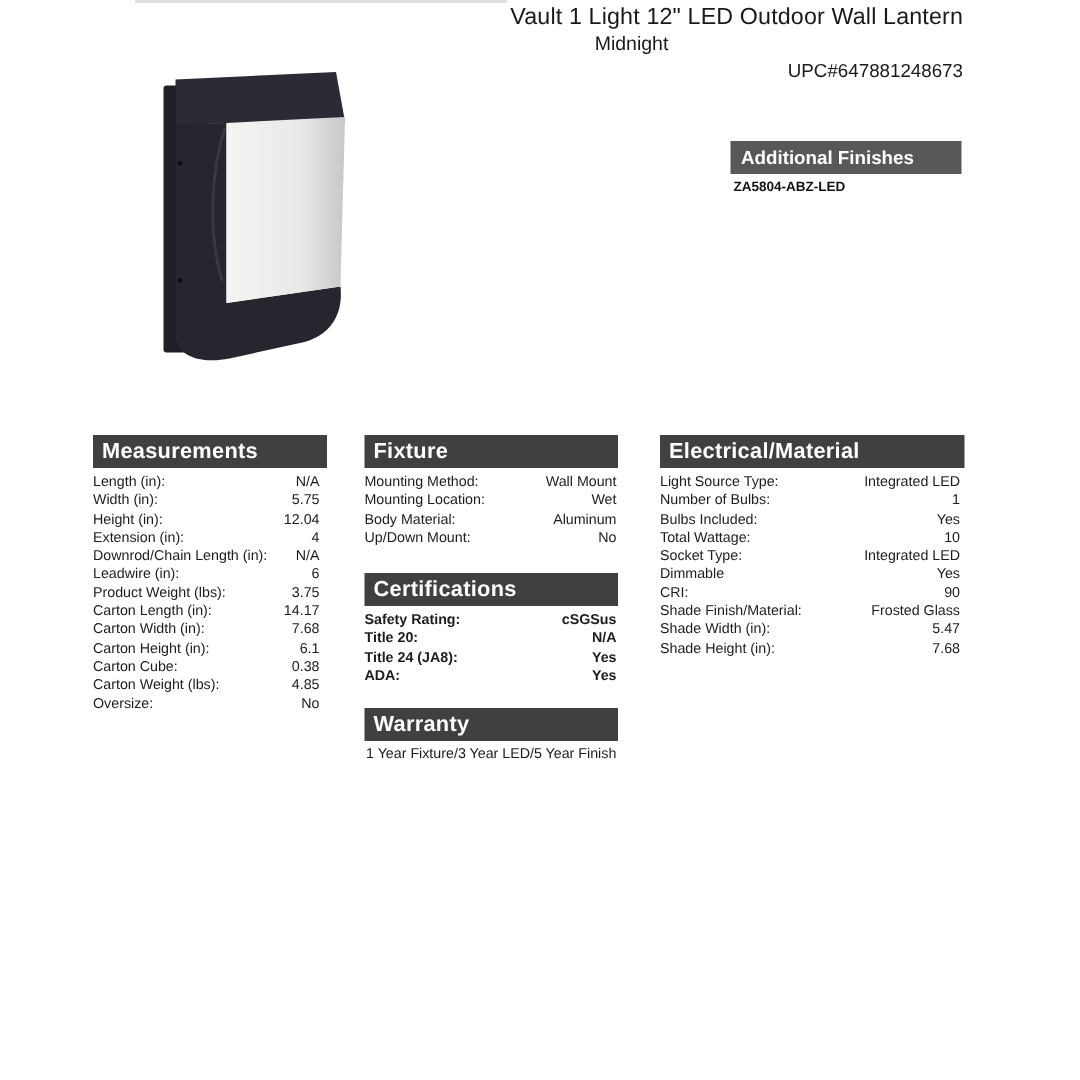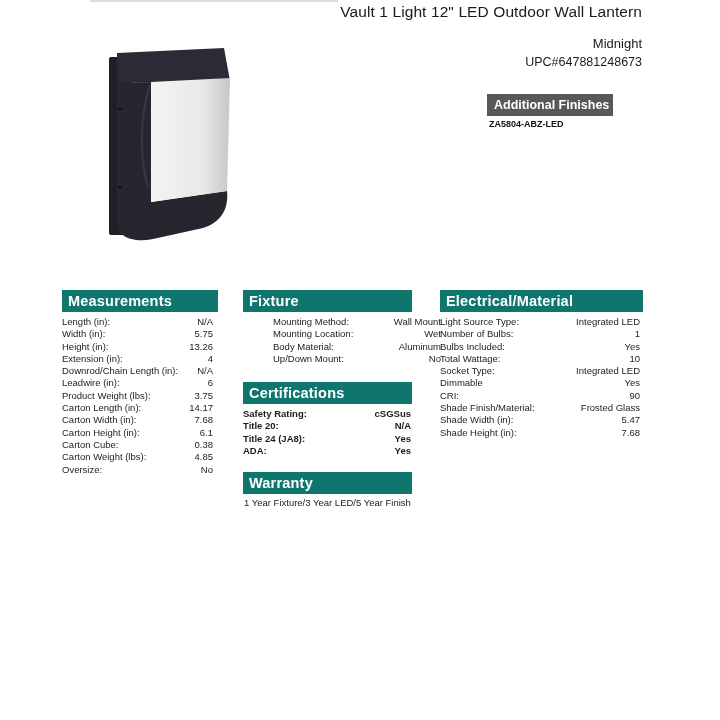--- a/index.html
+++ b/index.html
@@ -2,45 +2,45 @@
 <html><head>
 <meta charset="utf-8">
 <style>
   html,body { margin:0; padding:0; background:#ffffff; font-family:"Liberation Sans", sans-serif; }
   .page { position:relative; width:720px; height:720px; background:#ffffff; overflow:hidden; }
 
   .logo-remnant { position:absolute; left:90px; top:0; width:248px; height:2px; background:#dedede; }
 
   .titleblock { position:absolute; left:200px; top:0; width:442px; text-align:right; color:#1a1a1a; }
   .title { font-size:15.5px; margin-top:3px; letter-spacing:0.1px; }
-  .finish { font-size:13px; margin-top:15px; }
+  .finish { font-size:13px; margin-top:0;text-align:center; }
   .upc { font-size:12.5px; margin-top:4px; }
 
   .product-photo { position:absolute; left:103px; top:45px; width:132px; height:197px; }
 
-  .addl-bar { position:absolute; left:487px; top:94px; width:126px; height:22px; background:#58585A;
+  .addl-bar { position:absolute; left:487px; top:94px; width:154px; height:22px; background:#58585A;
               color:#ffffff; font-weight:bold; font-size:12.5px; line-height:22px; padding-left:7px;
               box-sizing:border-box; }
   .finish-code { position:absolute; left:489px; top:119px; font-size:9px; font-weight:bold; color:#111111; }
 
-  .bar { position:absolute; height:22px; background:#0f766e; color:#ffffff; font-weight:bold;
+  .bar { position:absolute; height:22px; background:#404040; color:#ffffff; font-weight:bold;
          font-size:14.5px; line-height:22px; padding-left:6px; box-sizing:border-box; letter-spacing:0.2px; }
   .rows { position:absolute; }
   .row { display:flex; justify-content:space-between; align-items:flex-end;
          height:12.3px; line-height:12.3px; font-size:9.5px; color:#1c1c1c; }
   .row .lbl { text-align:left; white-space:nowrap; }
   .row .val { text-align:right; white-space:nowrap; }
 
   .warranty-text { position:absolute; left:244px; top:497px; font-size:9.5px; color:#1c1c1c; white-space:nowrap; }
 
   
   .bar-measurements { left:62px; top:290px; width:156px; }
   .rows-measurements { left:62px; top:316px; width:151px; }
   .bar-fixture { left:243px; top:290px; width:169px; }
-  .rows-fixture { left:243px; top:316px; width:168px;margin-left:30px; }
+  .rows-fixture { left:243px; top:316px; width:168px; }
   .bar-certifications { left:243px; top:382px; width:169px; }
   .rows-certifications { left:243px; top:408px; width:168px;font-weight:bold; }
   .bar-warranty { left:243px; top:472px; width:169px; }
   .bar-electrical { left:440px; top:290px; width:203px; }
   .rows-electrical { left:440px; top:316px; width:200px; }
 </style>
 </head>
 <body>
 
 <div class="page">
@@ -80,21 +80,21 @@
     <div class="row">
         <span class="lbl">Length (in):</span>
         <span class="val">N/A</span>
       </div>
     <div class="row">
         <span class="lbl">Width (in):</span>
         <span class="val">5.75</span>
       </div>
     <div class="row">
         <span class="lbl">Height (in):</span>
-        <span class="val">13.26</span>
+        <span class="val">12.04</span>
       </div>
     <div class="row">
         <span class="lbl">Extension (in):</span>
         <span class="val">4</span>
       </div>
     <div class="row">
         <span class="lbl">Downrod/Chain Length (in):</span>
         <span class="val">N/A</span>
       </div>
     <div class="row">

